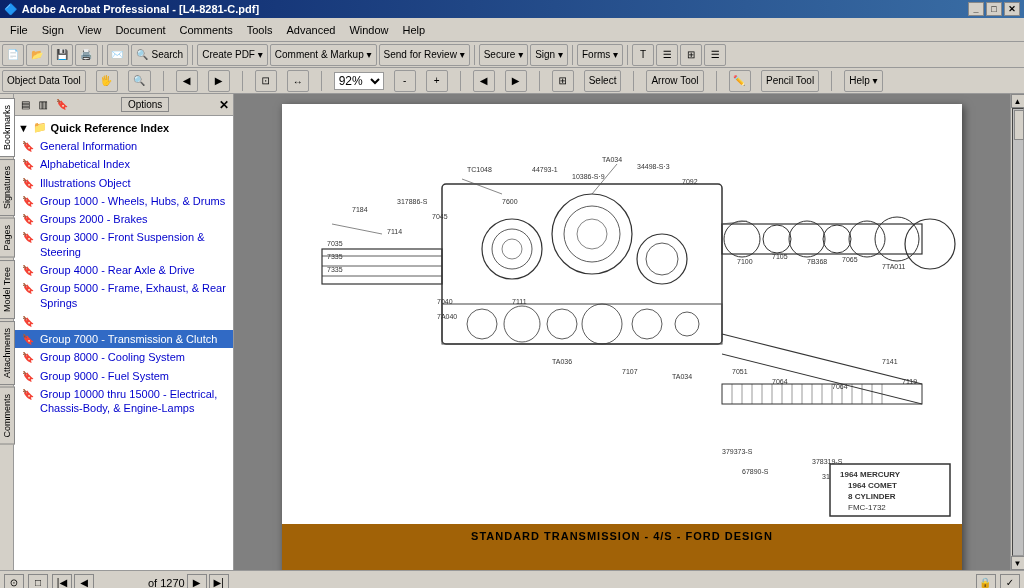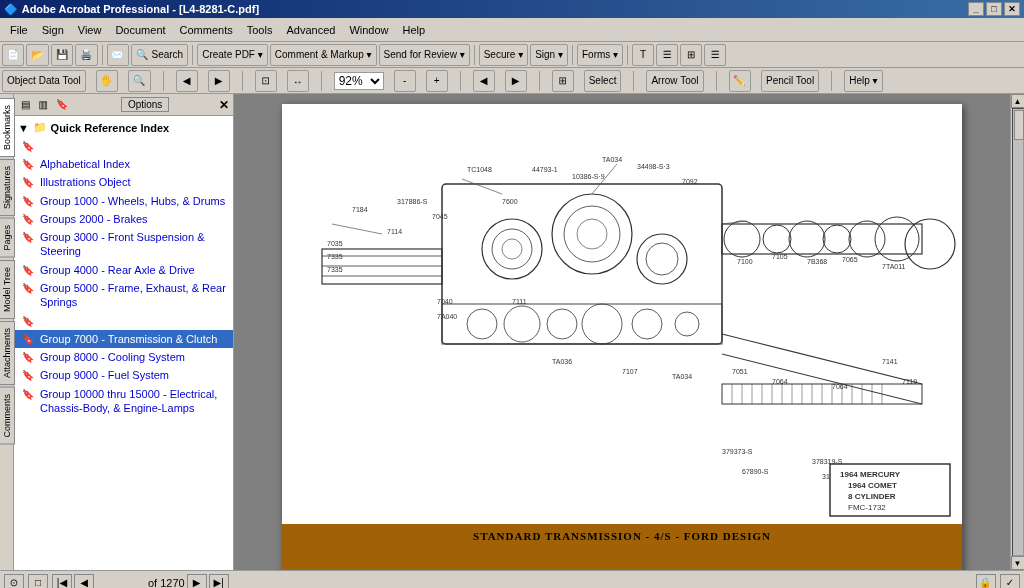--- a/index.html
+++ b/index.html
@@ -422,20 +422,21 @@
     <div class="sidebar-content">
 
       <div class="tree-root">
         <span>▼</span>
         <span>📁</span>
         <span>Quick Reference Index</span>
       </div>
 
       <div class="tree-item">
         <span class="item-icon">🔖</span>
+        <span class="item-text">General Information</span>
       </div>
       <div class="tree-item">
         <span class="item-icon">🔖</span>
         <span class="item-text">Alphabetical Index</span>
       </div>
       <div class="tree-item">
         <span class="item-icon">🔖</span>
         <span class="item-text">Illustrations Object</span>
       </div>
       <div class="tree-item">
@@ -590,21 +591,21 @@
           <text x="600" y="165" font-size="7" fill="#333">7TA011</text>
 
           <rect x="548" y="360" width="120" height="52" fill="white" stroke="#333" stroke-width="1.5"></rect>
           <text x="558" y="373" font-size="8" fill="#333" font-weight="bold">1964 MERCURY</text>
           <text x="566" y="384" font-size="8" fill="#333" font-weight="bold">1964 COMET</text>
           <text x="566" y="395" font-size="8" fill="#333" font-weight="bold">8 CYLINDER</text>
           <text x="566" y="406" font-size="8" fill="#333">FMC-1732</text>
         </svg>
       </div>
 
-      <div class="page-caption" style="font-size:11px; padding: 4px 0 8px 0; letter-spacing:1px; font-weight:bold;font-family:Liberation Serif, serif;">STANDARD TRANSMISSION - 4/S - FORD DESIGN</div>
+      <div class="page-caption" style="font-size:11px; padding: 4px 0 8px 0; letter-spacing:1px; font-weight:bold;">STANDARD TRANSMISSION - 4/S - FORD DESIGN</div>
     </div>
   </div>
 
   <div class="right-scroll">
     <div class="scroll-btn">▲</div>
     <div class="scroll-track">
       <div class="scroll-thumb"></div>
     </div>
     <div class="scroll-btn">▼</div>
   </div>

